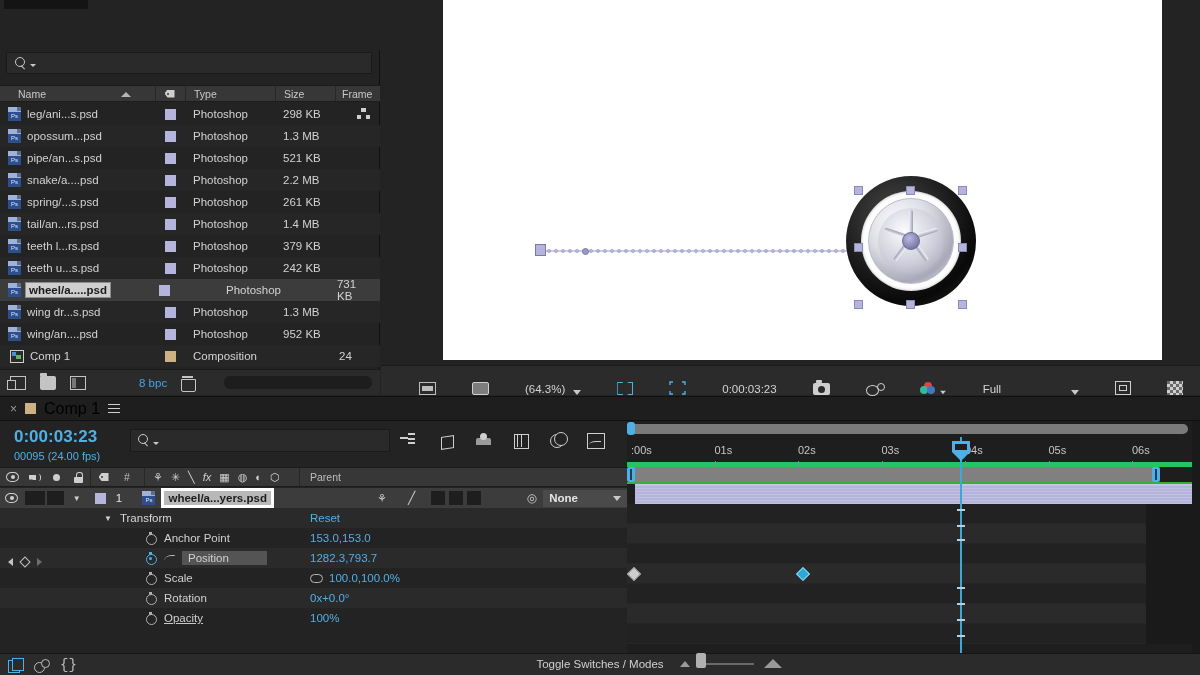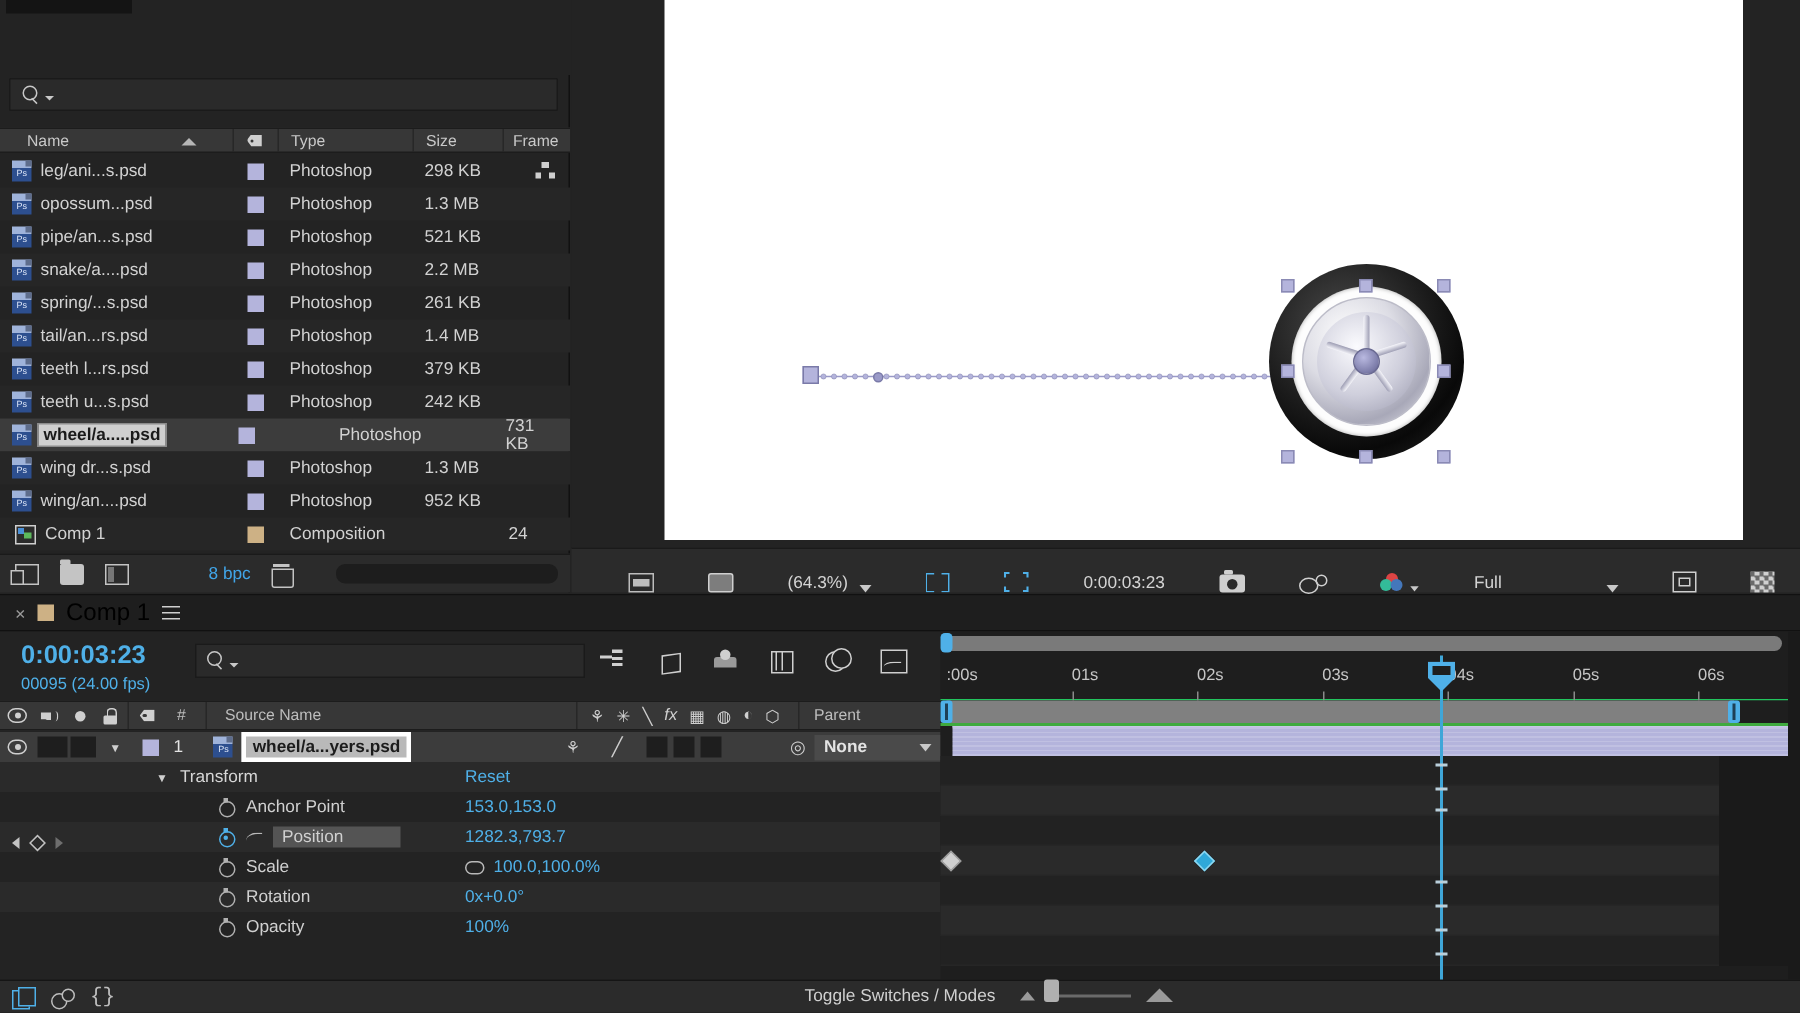--- a/index.html
+++ b/index.html
@@ -247,21 +247,21 @@
   .link-ico::after{content:"";position:absolute;left:4px;top:2px;width:4px;height:1.4px;background:#232323;}
   .kf-prev{width:0;height:0;border-top:4px solid transparent;border-bottom:4px solid transparent;border-right:5px solid #c2c2c2;}
   .kf-next{width:0;height:0;border-top:4px solid transparent;border-bottom:4px solid transparent;border-left:5px solid #6e6e6e;}
   .kf-diamond{width:8px;height:8px;background:transparent;border:1.4px solid #c2c2c2;transform:rotate(45deg);}
 
   
   .tl-graph { position:absolute; left:627px; top:24px; width:573px; height:232px; background:#1e1e1e;}
   .tl-navbar { position:absolute; left:0; top:0; width:573px; height:16px; background:#1e1e1e;}
   .tl-navbar-inner { position:absolute; left:1px; top:3px; width:560px; height:10px; background:#7a7a7a; border-radius:5px;}
   .tl-navhandle { position:absolute; left:0px; top:1px; width:8px; height:13px; background:#4fb0e8; border-radius:3px;}
-  .tl-ruler { position:absolute; left:0; top:16px; width:573px; height:30px; background:#1e1e1e; border-bottom:1px solid #22c55e;}
+  .tl-ruler { position:absolute; left:0; top:16px; width:573px; height:30px; background:#1e1e1e; border-bottom:5px solid #22c55e;}
   .tick-lab { position:absolute; top:7px; font-size:11px; color:#c6c6c6; }
   .tick-mark { position:absolute; top:24px; width:1px; height:7px; background:#8a8a8a;}
   .workarea { position:absolute; left:0; top:46px; width:573px; height:15px; background:#1e1e1e;}
   .wa-bar { position:absolute; top:0; height:15px; background:#808080;}
   .wa-handle { position:absolute; top:0; width:8px; height:15px; background:#4fb0e8; border-radius:2px;}
   .wa-handle::after{content:"";position:absolute;left:3px;top:2px;width:2px;height:11px;background:#1e3f55;}
   .greenline { position:absolute; left:0; top:61px; width:573px; height:2px; background:#3faa3f;}
   .layer-bar { position:absolute; left:8px; top:63px; width:565px; height:20px;
     background:#b4b4dc;
     background-image: repeating-linear-gradient(0deg, rgba(255,255,255,.16) 0 1px, transparent 1px 3px);
@@ -716,21 +716,20 @@
       <div class="sec" style="width:20px;justify-content:center;">
           <span class="solo-dot"></span>
         </div>
       <div class="sec" style="width:24px;justify-content:center;">
           <span class="lock"></span>
         </div>
       <div class="sec" style="width:28px;justify-content:center;border-left:1px solid #272727;">
           <span class="tag-icon"></span>
         </div>
       <div class="sec" style="width:26px;padding-left:6px;">#</div>
-      <div class="sec" style="width:260px;padding-left:12px;border-left:1px solid #272727;">Source Name</div>
       <div class="sec" style="width:155px;gap:8px;padding-left:8px;border-left:1px solid #272727;">
         <span class="switch-ico">⚘</span>
         <span class="switch-ico">✳</span>
         <span class="switch-ico">╲</span>
         <span class="switch-ico" style="font-style:italic;">fx</span>
         <span class="switch-ico">▦</span>
         <span class="switch-ico">◍</span>
         <span class="switch-ico">◐</span>
         <span class="switch-ico">⬡</span>
       </div>
@@ -816,21 +815,21 @@
         <div class="prop-row dark" style="top: 191px;">
           <div style="width: 310px; display: flex; align-items: center;">
             <span class="stopwatch" style="margin-left: 145px;"></span>
             <span style="margin-left: 8px; color: rgb(208, 208, 208);">Rotation</span>
           </div>
           <div class="prop-val" style="display: flex; align-items: center; gap: 6px;">
             <span>0x+0.0°</span>
           </div>
         </div>
         <div class="prop-row" style="top: 211px;">
-          <div style="width: 310px; display: flex; align-items: center;">
+          <div style="width: 310px; display: flex; align-items: center; text-decoration: underline;">
             <span class="stopwatch" style="margin-left: 145px;"></span>
             <span style="margin-left: 8px; color: rgb(208, 208, 208);">Opacity</span>
           </div>
           <div class="prop-val" style="display: flex; align-items: center; gap: 6px;">
             <span>100%</span>
           </div>
         </div>
       </div>
 
     <div class="tl-graph">

